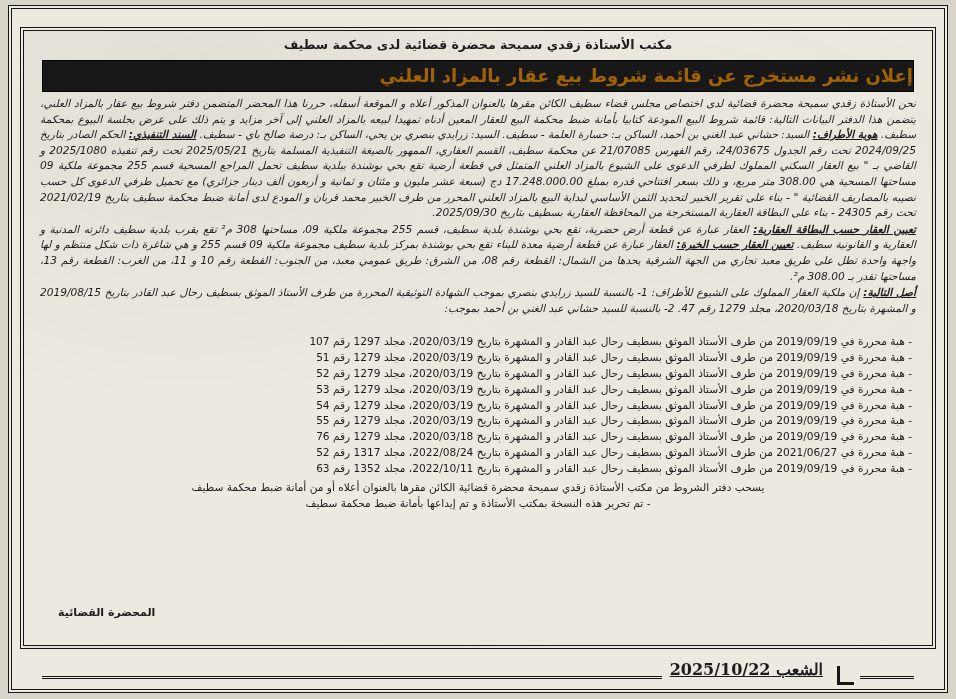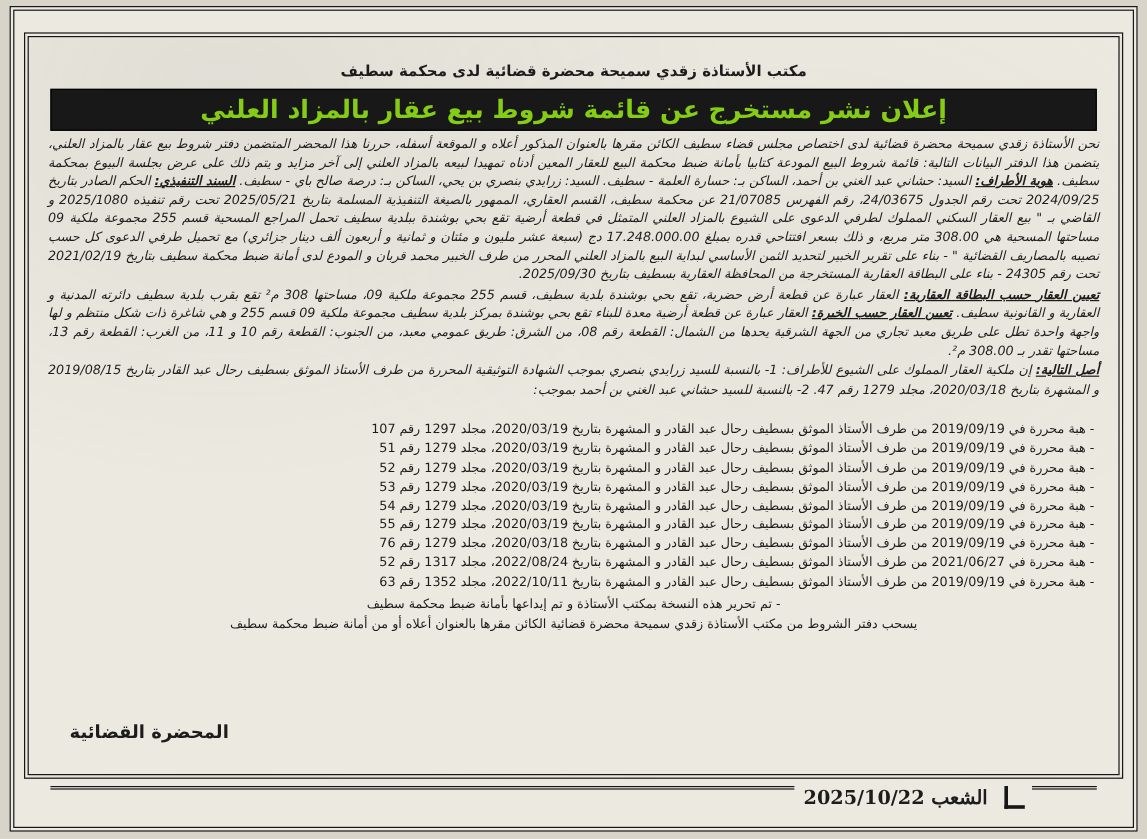--- a/index.html
+++ b/index.html
@@ -11,52 +11,51 @@
     -webkit-font-smoothing:antialiased;
   }
   .page-frame{
     position:absolute;top:5px;left:8px;right:8px;bottom:6px;
     background:#ece9e0;
     border:4px double #161616;
   }
   .inner-frame{
     position:absolute;top:18px;left:8px;right:8px;bottom:40px;
     border:4px double #161616;
-    padding:16px 16px 2px 16px;
+    padding:2px 16px 2px 16px;
     background:
       radial-gradient(ellipse at 18% 8%, rgba(120,120,120,.10), rgba(0,0,0,0) 40%),
       radial-gradient(ellipse at 70% 30%, rgba(150,150,150,.07), rgba(0,0,0,0) 45%),
       #ece9e0;
   }
   .office-header{text-align:center;font-weight:bold;font-size:12.5px;line-height:20px;margin-top:2px;}
   .office-header div{white-space:nowrap;}
   .title-banner{
     margin:5px 2px 4px 2px;
     background:#181818;
-    color:#84cc16;
-    text-align:center;
+    color:#a16207;
     font-weight:bold;
-    font-size:21px;
+    font-size:18px;
     padding:4px 0 5px 0;
     border:1px solid #000;
     letter-spacing:.2px;
   }
   .body-text{font-size:10.6px;line-height:15.6px;text-align:justify;font-style:italic;}
   .body-text p{margin:0 0 1px 0;}
   .lbl{font-weight:bold;text-decoration:underline;}
   .hiba-list{font-size:10.6px;line-height:15.8px;margin:18px 4px 1px 0;}
   .hiba-list div{white-space:nowrap;}
   .footer-notes{font-size:10.6px;line-height:16px;text-align:center;margin-top:3px;}
   .signature{
     position:absolute;right:auto;left:34px;bottom:26px;
-    font-size:15px;font-weight:bold;
+    font-size:11px;font-weight:bold;
   }
   .newspaper-footer{
     position:absolute;left:30px;right:30px;bottom:10px;height:24px;
-    display:flex;align-items:flex-start;direction:rtl;
+    display:flex;align-items:flex-end;direction:rtl;text-decoration:underline;
   }
   .np-rule{flex:1;border-top:3px double #161616;height:0;}
   .np-rule.right-seg{flex:0 0 54px;}
   .corner-mark{
     width:14px;height:16px;
     border-left:3px solid #161616;border-bottom:3px solid #161616;
     margin:0 6px -6px 6px;
   }
   .np-label{
     font-weight:bold;font-size:16px;white-space:nowrap;padding:0 8px;
@@ -106,22 +105,22 @@
       <div>- هبة محررة في 2019/09/19 من طرف الأستاذ الموثق بسطيف رحال عبد القادر و المشهرة بتاريخ 2020/03/19، مجلد 1279 رقم 55</div>
       <div>- هبة محررة في 2019/09/19 من طرف الأستاذ الموثق بسطيف رحال عبد القادر و المشهرة بتاريخ 2020/03/18، مجلد 1279 رقم 76</div>
       <div>- هبة محررة في 2021/06/27 من طرف الأستاذ الموثق بسطيف رحال عبد القادر و المشهرة بتاريخ 2022/08/24، مجلد 1317 رقم 52</div>
       <div>- هبة محررة في 2019/09/19 من طرف الأستاذ الموثق بسطيف رحال عبد القادر و المشهرة بتاريخ 2022/10/11، مجلد 1352 رقم 63</div>
     </div>
 
     <div class="body-text">
     </div>
 
     <div class="footer-notes">
+      <div>يسحب دفتر الشروط من مكتب الأستاذة زقدي سميحة محضرة قضائية الكائن مقرها بالعنوان أعلاه أو من أمانة ضبط محكمة سطيف</div>
       <div>- تم تحرير هذه النسخة بمكتب الأستاذة و تم إيداعها بأمانة ضبط محكمة سطيف</div>
-      <div>يسحب دفتر الشروط من مكتب الأستاذة زقدي سميحة محضرة قضائية الكائن مقرها بالعنوان أعلاه أو من أمانة ضبط محكمة سطيف</div>
     </div>
 
     <div class="signature">المحضرة القضائية</div>
   </div>
 
   <div class="newspaper-footer">
     <span class="np-rule right-seg"></span>
     <span class="corner-mark"></span>
     <span class="np-label">الشعب 2025/10/22</span>
     <span class="np-rule"></span>

